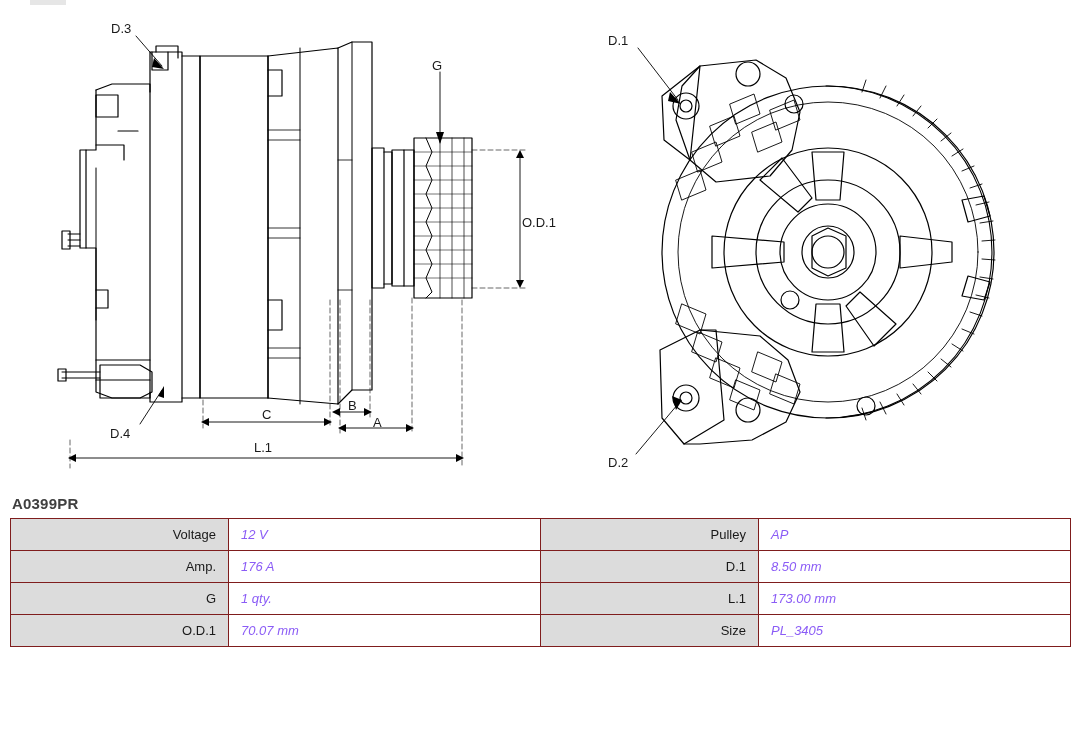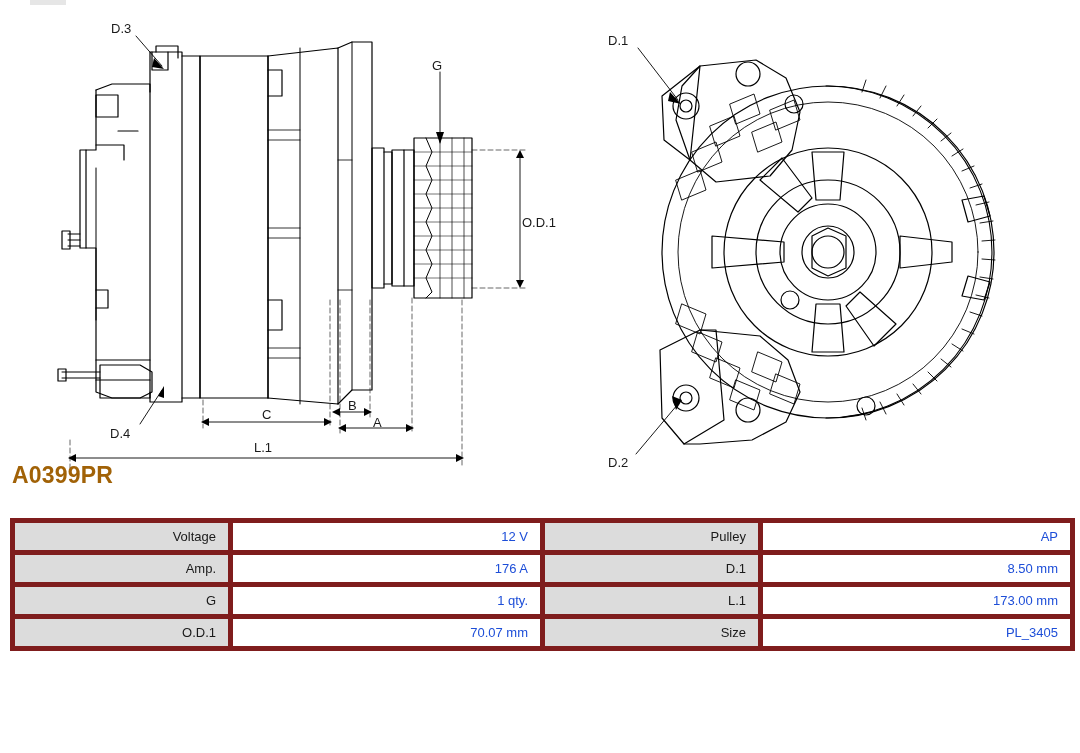--- a/index.html
+++ b/index.html
@@ -26,52 +26,53 @@
     display: block;
   }
   .lbl {
     font-family: "Liberation Sans", sans-serif;
     font-size: 13px;
     fill: #1a1a1a;
   }
   #part-number {
     position: absolute;
     left: 12px;
-    top: 462px;
-    font-size: 23px;
+    top: 495px;
+    font-size: 15px;
     font-weight: bold;
-    color: #a16207;
+    color: #404040;
     letter-spacing: 0.2px;
   }
   #spec-table {
     position: absolute;
     left: 10px;
     top: 518px;
     width: 1060px;
     border-collapse: collapse;
     table-layout: fixed;
   }
   #spec-table td {
     height: 32px;
-    border: 5px solid #7f1d1d;
+    border: 1px solid #7f1d1d;
     font-size: 13px;
     padding: 0 12px;
     box-sizing: border-box;
   }
   td.key {
     background: #dcdcdc;
     text-align: right;
     color: #1a1a1a;
     width: 218px;
   }
   td.val {
     background: #ffffff;
-    text-align: right;
-    color: #1d4ed8;
+    text-align: left;
+    color: #8b5cf6;
     width: 312px;
+    font-style: italic;
   }
   .topbar {
     position: absolute;
     left: 0;
     top: 0;
     width: 1080px;
     height: 6px;
     background: #ffffff;
   }
   .corner-mark {

